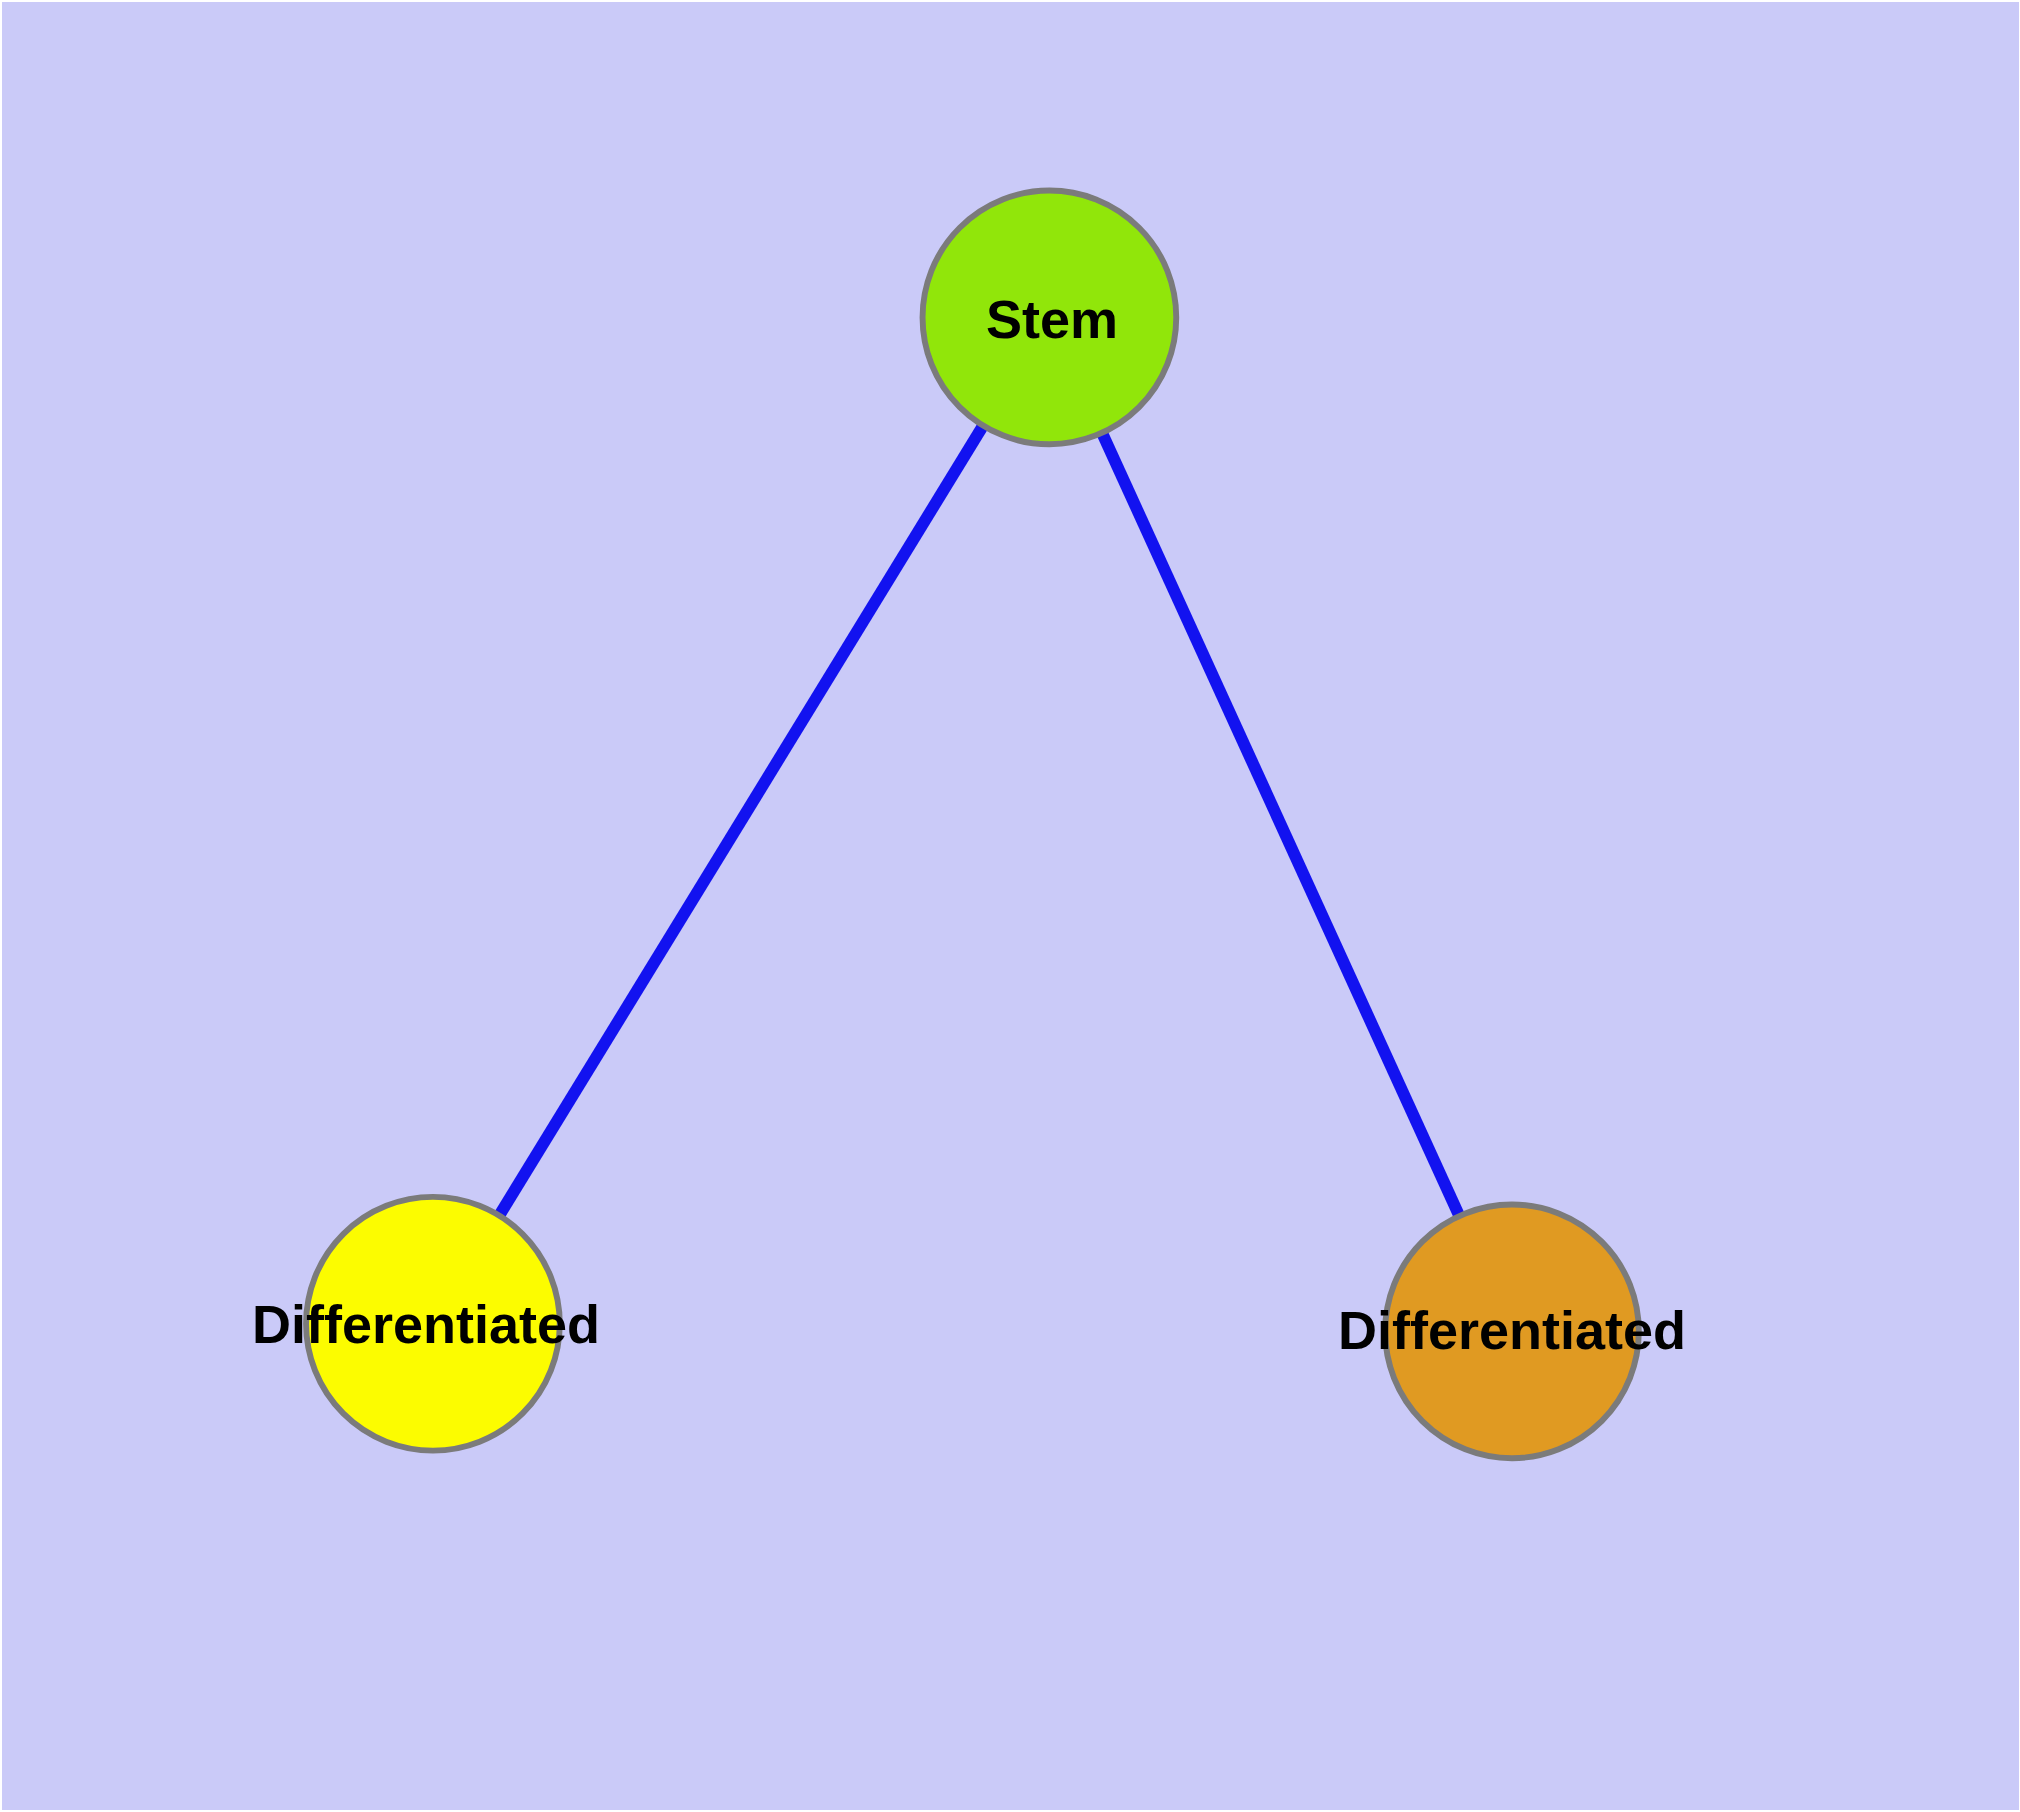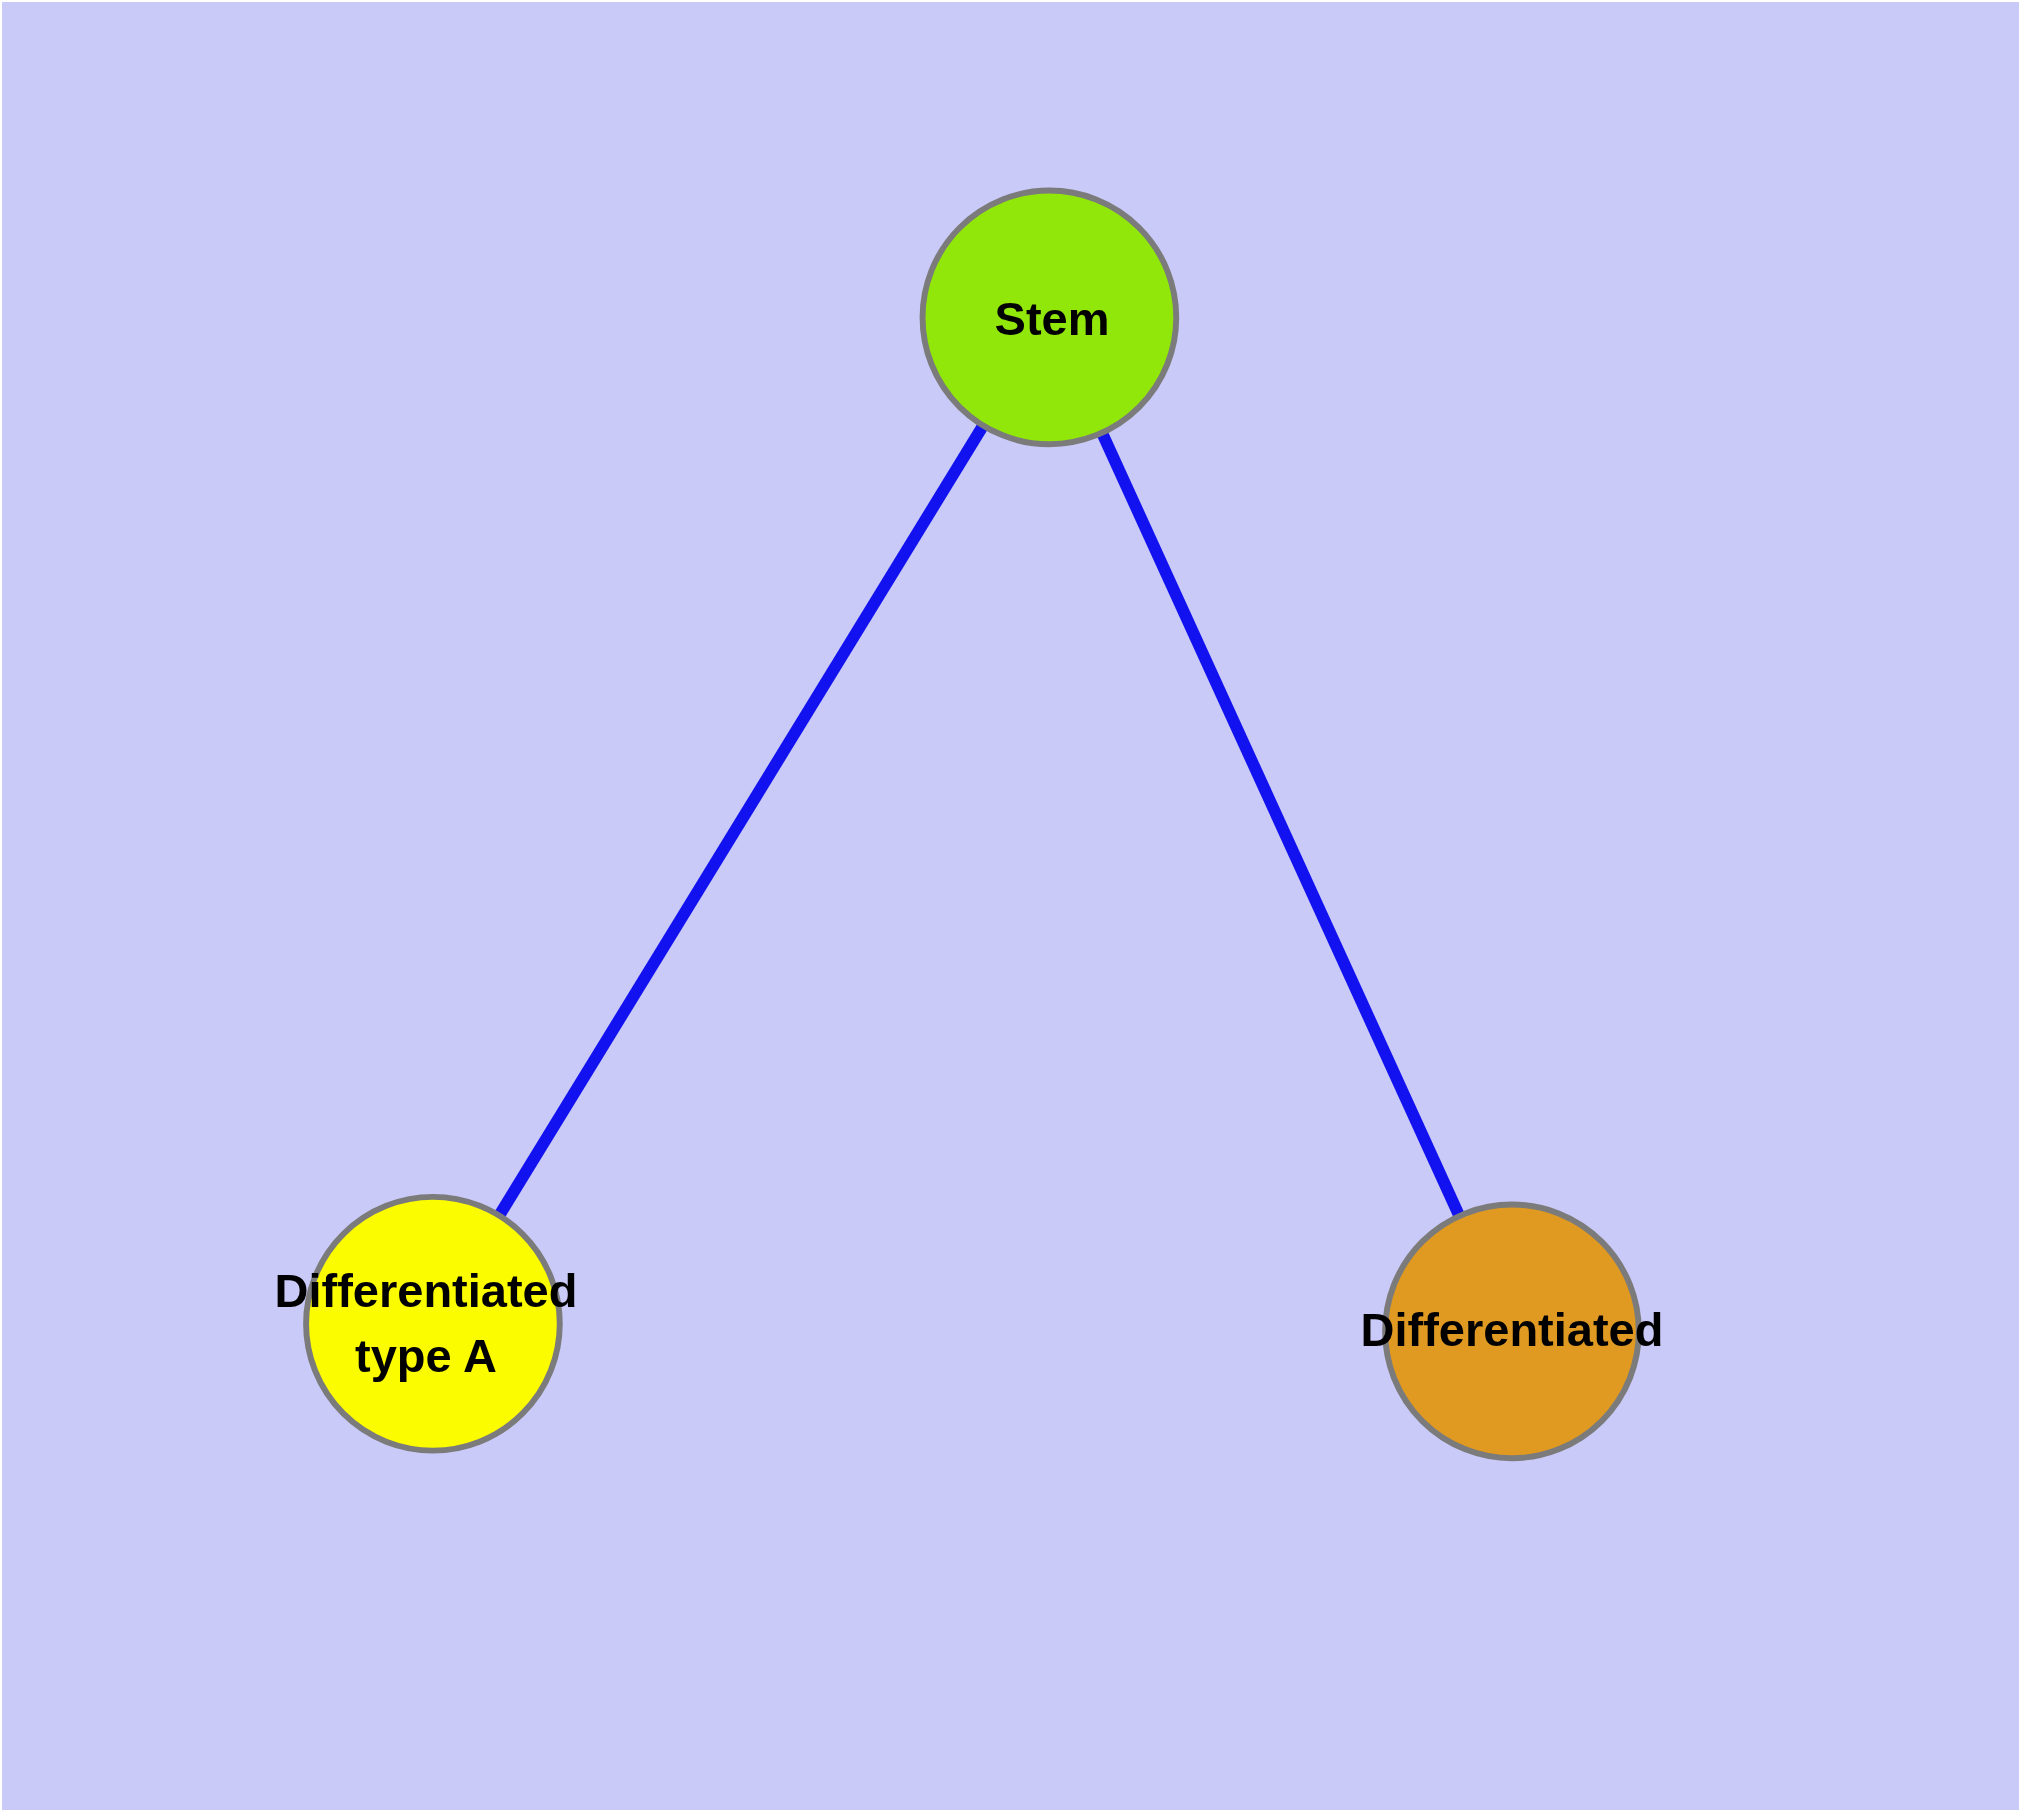--- a/index.html
+++ b/index.html
@@ -22,23 +22,22 @@
     left: 0;
     top: 0;
     width: 100%;
     height: 100%;
   }
   .node-label {
     position: absolute;
     transform: translate(-50%, -50%);
     color: #000000;
     font-weight: bold;
-    font-size: 47px;
+    font-size: 54px;
     line-height: 1.38;
-    text-align: center;
     white-space: nowrap;
   }
   .label-stem   { left: 1050px; top: 317px; }
   .label-type-a { left: 424px;  top: 1322px; }
   .label-type-b { left: 1510px; top: 1328px; }
 </style>
 </head>
 <body>
 
 <div class="canvas">
@@ -50,21 +49,20 @@
 
     <circle cx="1238" cy="373" r="150" stroke="#7B7B7B" stroke-width="7" fill="#91E60A"></circle>
     <circle cx="509" cy="1563" r="150" stroke="#7B7B7B" stroke-width="7" fill="#FCFC00"></circle>
     <circle cx="1785" cy="1572" r="150" stroke="#7B7B7B" stroke-width="7" fill="#E09A22"></circle>
   </svg>
 
   <div class="node-label label-stem">Stem</div>
 
   <div class="node-label label-type-a">
     <div>Differentiated</div>
-    <div>type A</div>
   </div>
 
   <div class="node-label label-type-b">
     <div>Differentiated</div>
   </div>
 
 </div>
 
 
 </body></html>

